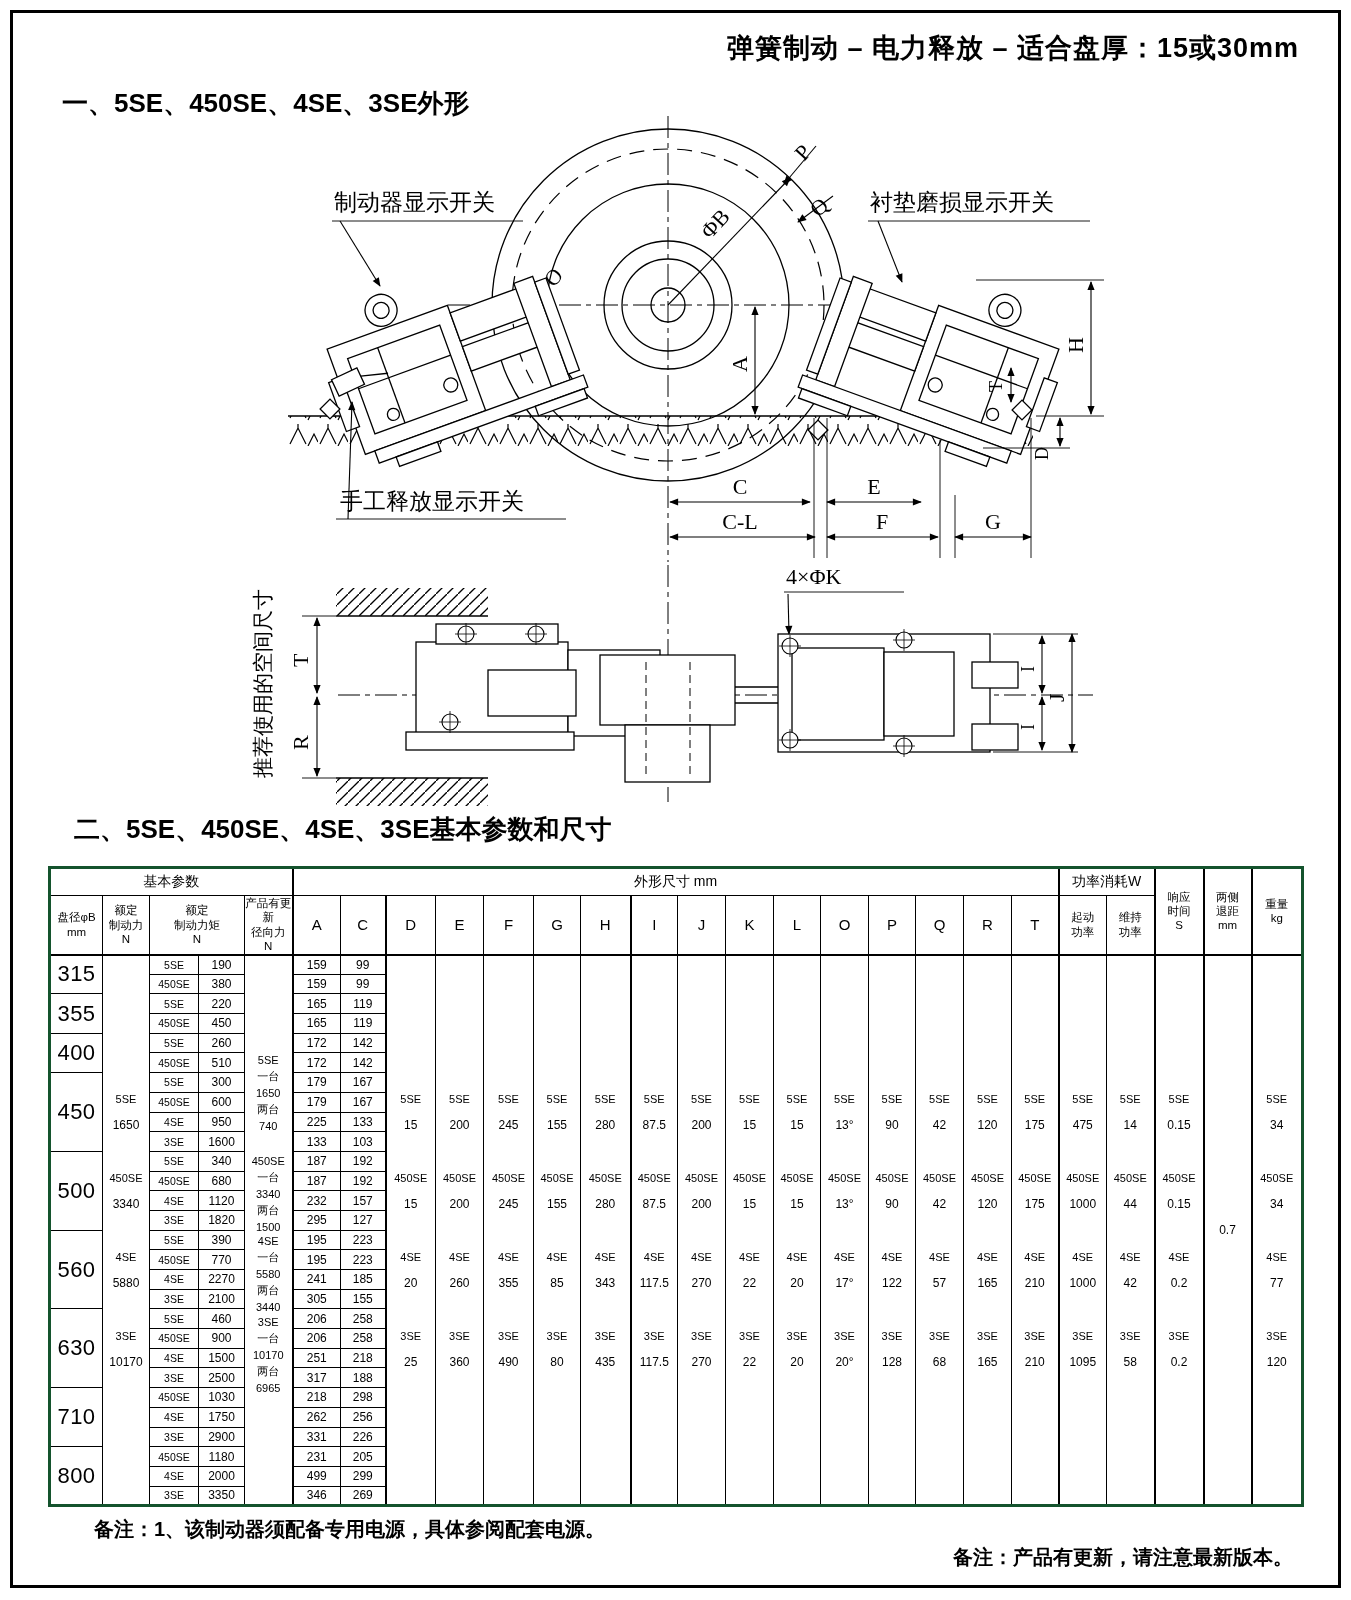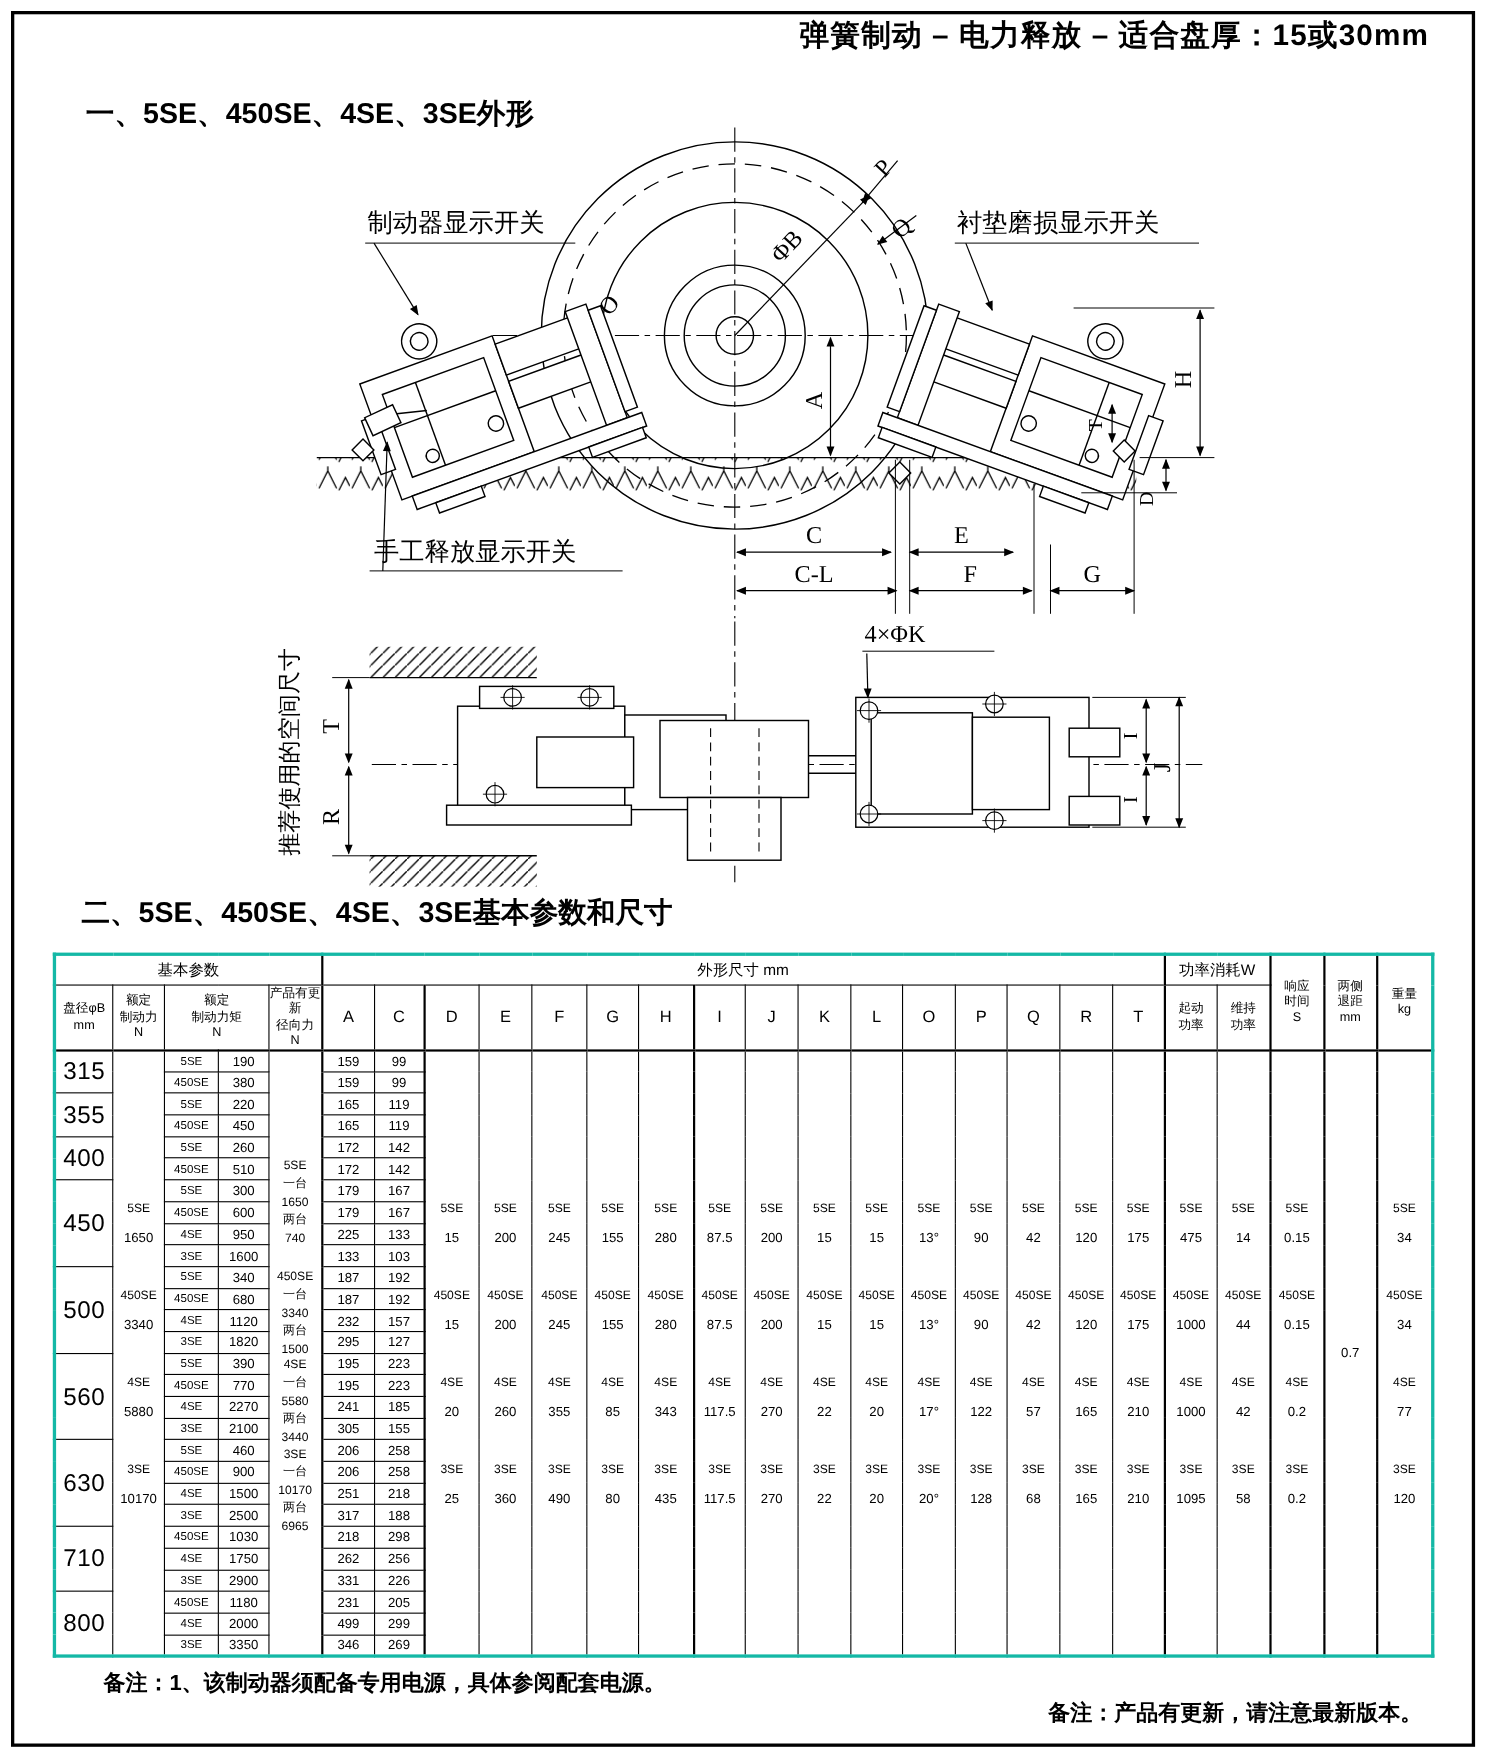--- a/index.html
+++ b/index.html
@@ -1,39 +1,39 @@
 <!DOCTYPE html>
 <html><head>
 <meta charset="utf-8">
 <style>
   html,body{margin:0;padding:0;}
   body{width:1351px;height:1600px;background:#fff;position:relative;
        font-family:"Liberation Sans","DejaVu Sans",sans-serif;color:#000;overflow:hidden;}
   .frame{position:absolute;left:10px;top:10px;width:1325px;height:1572px;border:3px solid #000;}
-  .title{position:absolute;top:14px;right:52px;font-size:27px;font-weight:bold;letter-spacing:1px;}
-  .h1{position:absolute;left:62px;top:86px;font-size:26px;font-weight:bold;margin-left:16px;}
+  .title{position:absolute;top:30px;right:52px;font-size:27px;font-weight:bold;letter-spacing:1px;}
+  .h1{position:absolute;left:62px;top:86px;font-size:26px;font-weight:bold;}
   .h2{position:absolute;left:74px;top:812px;font-size:26px;font-weight:bold;}
   .note1{position:absolute;left:94px;top:1516px;font-size:20px;font-weight:600;}
   .note2{position:absolute;right:58px;top:1544px;font-size:20px;font-weight:600;}
   .diag{position:absolute;left:18px;top:110px;}
   .diag .ln{fill:none;stroke:#000;stroke-width:1.3;}
   .diag .fw{fill:#fff;stroke:#000;stroke-width:1.3;}
   .diag .cl{fill:none;stroke:#000;stroke-width:1;stroke-dasharray:22 5 5 5;}
   .diag .dash{fill:none;stroke:#000;stroke-width:1.2;stroke-dasharray:15 9;}
   .diag .dsh2{fill:none;stroke:#000;stroke-width:1;stroke-dasharray:8 5;}
   .diag .ext{fill:none;stroke:#000;stroke-width:0.9;}
   .diag .dm{stroke:#000;stroke-width:1.1;fill:none;marker-start:url(#arw);marker-end:url(#arw);}
   .diag .dm1{stroke:#000;stroke-width:1.1;fill:none;marker-end:url(#arw);}
   .diag text{fill:#000;}
   .diag .zh{font-family:"Liberation Sans","DejaVu Sans",sans-serif;font-size:23px;}
   .diag .zhs{font-family:"Liberation Sans","DejaVu Sans",sans-serif;font-size:21px;}
   .diag .lt{font-family:"Liberation Serif","DejaVu Serif",serif;font-size:22px;}
   .diag .lts{font-family:"Liberation Serif","DejaVu Serif",serif;font-size:18px;}
   .tblwrap{position:absolute;left:48px;top:866px;}
-  .tbl{border-collapse:collapse;table-layout:fixed;border:3px solid #14b8a6;background:#fff;}
+  .tbl{border-collapse:collapse;table-layout:fixed;border:3px solid #14532d;background:#fff;}
   .tbl th,.tbl td{border:1px solid #000;text-align:center;vertical-align:middle;padding:0;font-weight:normal;}
   .tbl .gh{height:26px;font-size:14px;}
   .tbl .sh{font-size:11.5px;line-height:1.25;}
   .tbl .lh{font-size:15px;}
   .tbl thead tr:nth-child(2) th{height:55px;}
   .tbl thead tr:nth-child(2) th, .tbl thead th[rowspan="2"]{border-bottom:2px solid #000;}
   .tbl tbody tr{height:19.7px;}
   .tbl tbody td{font-size:12px;}
   .tbl .model{font-size:10.5px;}
   .tbl .num{font-size:12px;}

